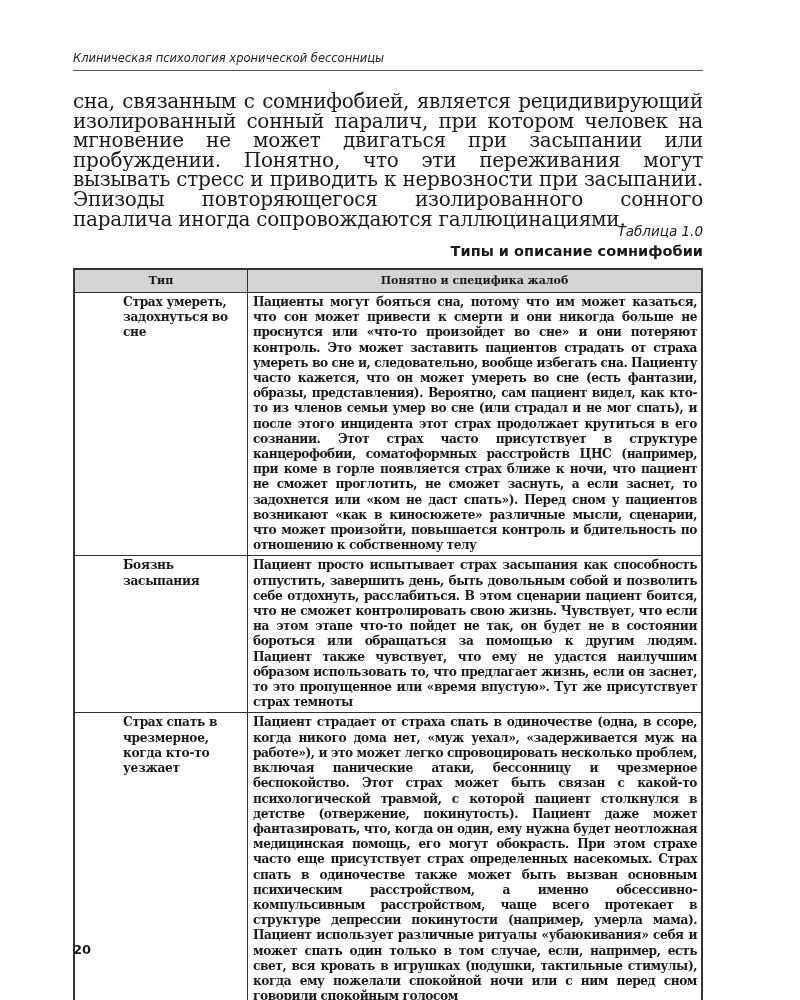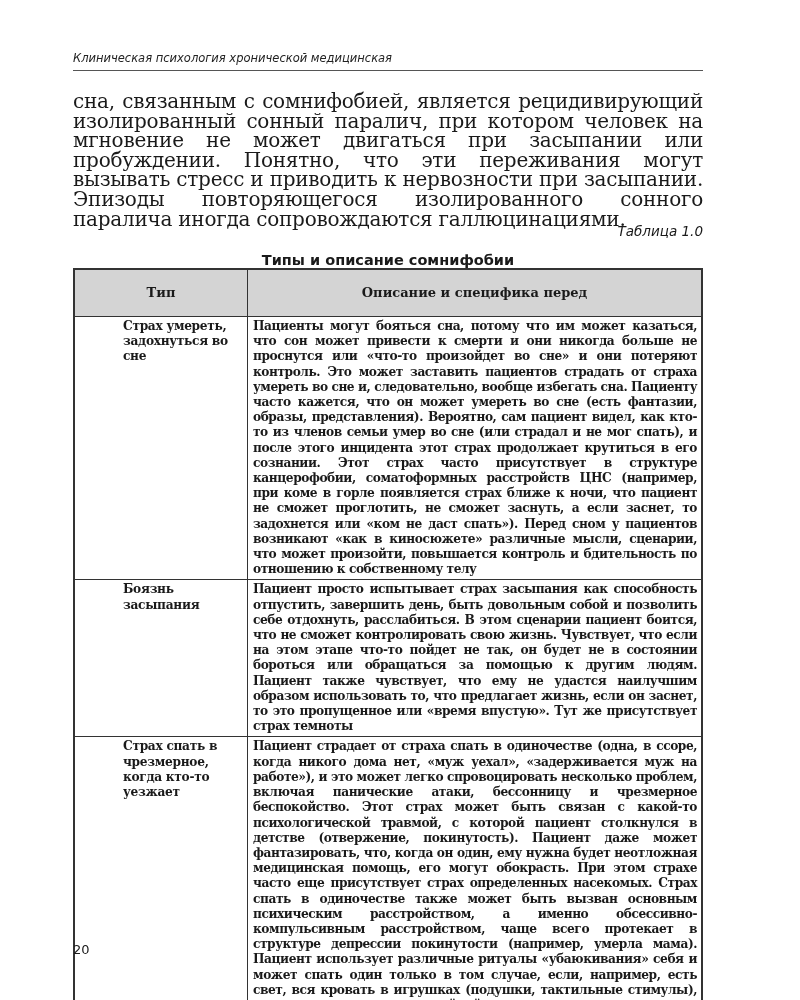--- a/index.html
+++ b/index.html
@@ -15,58 +15,58 @@
   .intro {
     position: absolute; left: 73px; top: 92px; width: 630px;
     font-family: "DejaVu Serif", serif; font-size: 20px; line-height: 19.6px;
     text-align: justify; margin: 0; letter-spacing: -0.25px;
   }
   .table-number {
     position: absolute; right: 97px; top: 223px;
     font-family: "DejaVu Sans", sans-serif; font-style: italic; font-size: 13.5px;
   }
   .table-title {
-    position: absolute; left: 73px; width: 630px; top: 252px; text-align: center;
+    position: absolute; left: 73px; width: 630px; top: 243px; text-align: right;
     font-family: "DejaVu Sans", sans-serif; font-weight: bold; font-size: 14.5px;
   }
   table.somni {
     position: absolute; left: 73px; top: 268px; width: 630px;
     border-collapse: collapse; border: 2px solid #333;
     font-family: "DejaVu Serif", serif; font-size: 12.2px; line-height: 15.2px;
   }
   table.somni th {
-    background: #d4d4d4; font-weight: bold; font-size: 13px; height: 22px; padding: 12px 4px;
+    background: #d4d4d4; font-weight: bold; font-size: 11px; height: 22px; padding: 0 4px;
     border: 1px solid #333; text-align: center;
   }
   table.somni td {
     border: 1px solid #333; vertical-align: top; padding: 2px 4px 2px 5px;
   }
   table.somni td.type-cell { width: 120px; font-weight: bold; letter-spacing: -0.3px; padding-left: 48px; }
   table.somni td.desc-cell { text-align: justify; letter-spacing: -0.45px; font-weight: bold; }
   .page-number {
     position: absolute; left: 73px; top: 942px;
-    font-family: "DejaVu Sans", sans-serif; font-weight: normal; font-size: 13px; text-align: right;
+    font-family: "DejaVu Sans", sans-serif; font-weight: bold; font-size: 13px; text-align: right;
   }
 </style>
 </head>
 <body>
 
-<div class="running-head">Клиническая психология хронической медицинская</div>
+<div class="running-head">Клиническая психология хронической бессонницы</div>
 <div class="head-rule"></div>
 
 <p class="intro" lang="ru" style="hyphens:auto;">сна, связанным с сомнифобией, является рецидивирующий изолированный сонный паралич, при котором человек на мгновение не может двигаться при засыпании или пробуждении. Понятно, что эти переживания могут вызывать стресс и приводить к нервозности при засыпании. Эпизоды повторяющегося изолированного сонного паралича иногда сопровождаются галлюцинациями.</p>
 
 <div class="table-number">Таблица 1.0</div>
 <div class="table-title">Типы и описание сомнифобии</div>
 
 <table class="somni" lang="ru" style="hyphens:auto;">
   <thead>
     <tr>
       <th>Тип</th>
-      <th>Описание и специфика перед</th>
+      <th>Понятно и специфика жалоб</th>
     </tr>
   </thead>
   <tbody>
     <tr>
       <td class="type-cell">Страх умереть, задохнуться во сне</td>
       <td class="desc-cell">Пациенты могут бояться сна, потому что им может казаться, что сон может привести к смерти и они никогда больше не проснутся или «что-то произойдет во сне» и они потеряют контроль. Это может заставить пациентов страдать от страха умереть во сне и, следовательно, вообще избегать сна. Пациенту часто кажется, что он может умереть во сне (есть фантазии, образы, представления). Вероятно, сам пациент видел, как кто-то из членов семьи умер во сне (или страдал и не мог спать), и после этого инцидента этот страх продолжает крутиться в его сознании. Этот страх часто присутствует в структуре канцерофобии, соматоформных расстройств ЦНС (например, при коме в горле появляется страх ближе к ночи, что пациент не сможет проглотить, не сможет заснуть, а если заснет, то задохнется или «ком не даст спать»). Перед сном у пациентов возникают «как в киносюжете» различные мысли, сценарии, что может произойти, повышается контроль и бдительность по отношению к собственному телу</td>
     </tr>
     <tr>
       <td class="type-cell">Боязнь засыпания</td>
       <td class="desc-cell">Пациент просто испытывает страх засыпания как способность отпустить, завершить день, быть довольным собой и позволить себе отдохнуть, расслабиться. В этом сценарии пациент боится, что не сможет контролировать свою жизнь. Чувствует, что если на этом этапе что-то пойдет не так, он будет не в состоянии бороться или обращаться за помощью к другим людям. Пациент также чувствует, что ему не удастся наилучшим образом использовать то, что предлагает жизнь, если он заснет, то это пропущенное или «время впустую». Тут же присутствует страх темноты</td>

